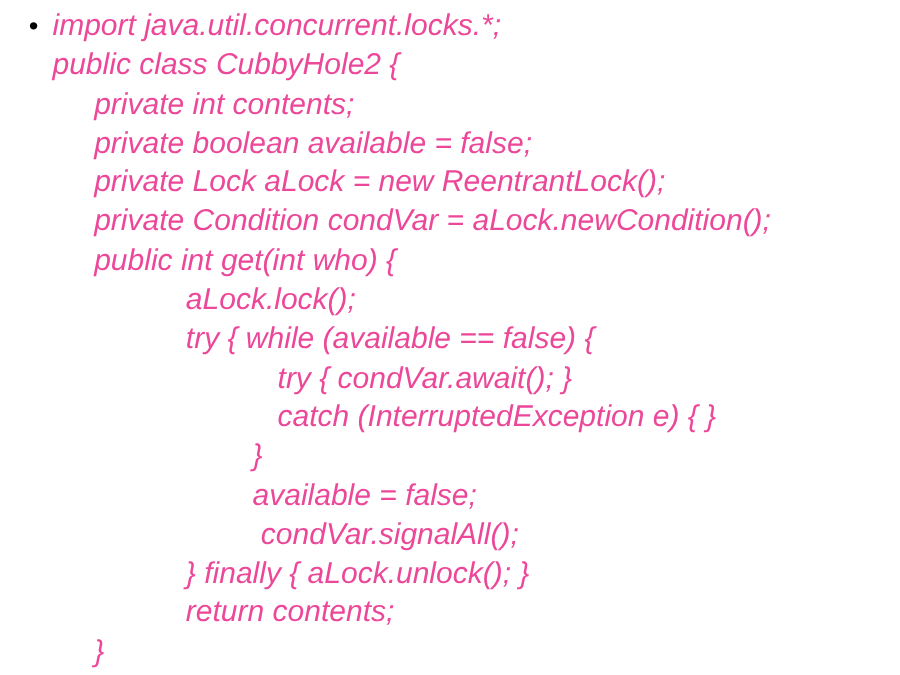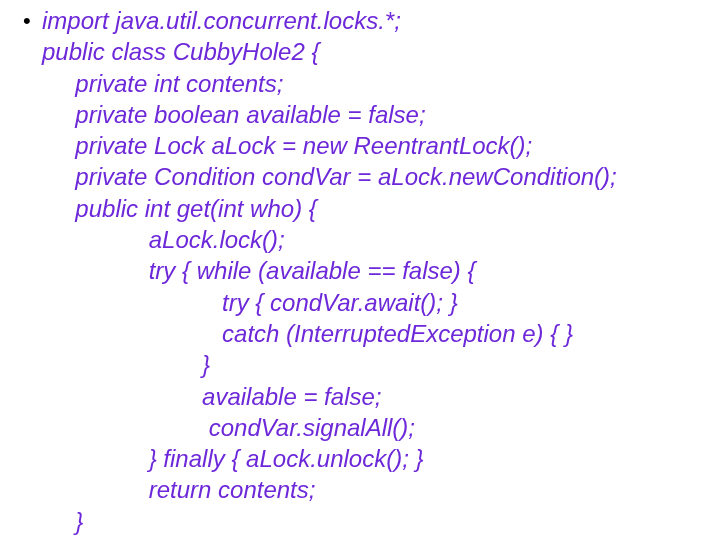--- a/index.html
+++ b/index.html
@@ -28,21 +28,21 @@
     font-style: normal;
     font-size: 22px;
     line-height: 31.3px;
     color: #000000;
   }
   .code-block {
     font-family: "Liberation Sans", sans-serif;
     font-style: italic;
     font-size: 24px;
     line-height: 31.3px;
-    color: #6d28d9;
+    color: #ec4899;
     white-space: pre;
   }
   .code-line {
     height: 31.3px;
   }
 </style>
 </head>
 <body>
 
 <div class="slide">

